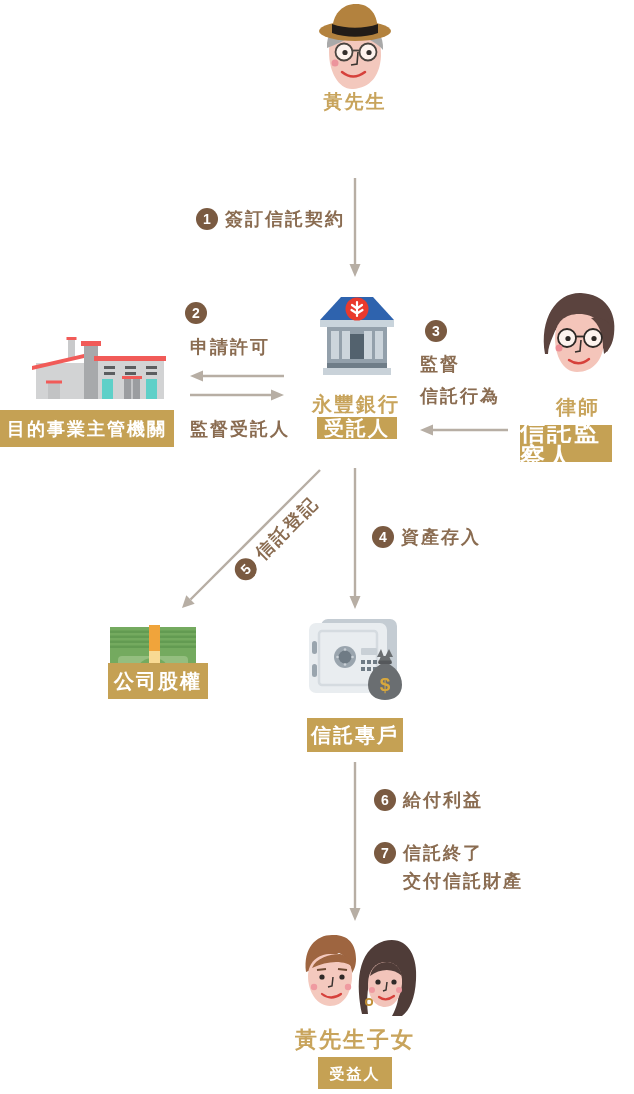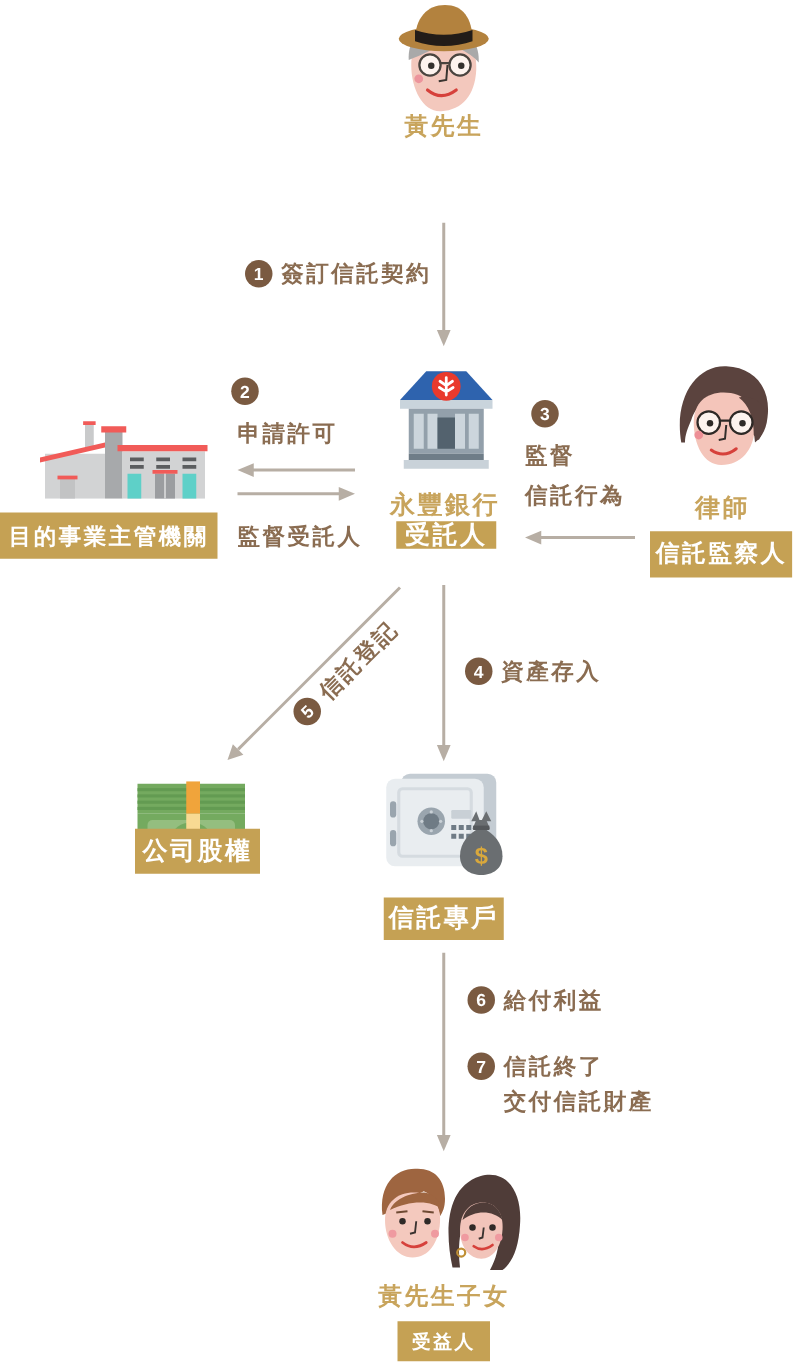--- a/index.html
+++ b/index.html
@@ -134,21 +134,21 @@
     <circle cx="36" cy="50" r="9" fill="#FDF3EE" stroke="#2E2926" stroke-width="1.8"></circle>
     <circle cx="62" cy="50" r="9" fill="#FDF3EE" stroke="#2E2926" stroke-width="1.8"></circle>
     <line x1="45" y1="48.5" x2="53" y2="48.5" stroke="#2E2926" stroke-width="1.8"></line>
     <circle cx="37" cy="50.5" r="2.6" fill="#2E2926"></circle>
     <circle cx="63" cy="50.5" r="2.6" fill="#2E2926"></circle>
     <circle cx="28" cy="60" r="3.5" fill="#ED8F96"></circle>
     <path d="M50,52 L49,63 L44,64" fill="none" stroke="#332E2B" stroke-width="1.6"></path>
     <path d="M38,72 Q48,79 58,71" fill="none" stroke="#D6413B" stroke-width="2.4" stroke-linecap="round"></path>
   </svg>
   <div class="abs gold-name" style="left:538px;top:396px;width:80px;font-size:20px">律師</div>
-  <div class="abs gold-box" style="left:520px;top:425px;width:114px;height:37px;font-size:19px">信託監察人</div>
+  <div class="abs gold-box" style="left:520px;top:425px;width:92px;height:37px;font-size:25px">信託監察人</div>
 
   <div class="abs badge" style="left:425px;top:320px">3</div>
   <div class="abs step-label" style="left:420px;top:355px">監督</div>
   <div class="abs step-label" style="left:420px;top:387px">信託行為</div>
 
   <div class="abs step-row" style="left:372px;top:526px">
     <span class="badge">4</span>
     <span class="step-label">資產存入</span>
   </div>
 
@@ -235,16 +235,16 @@
     <path d="M82,56 C82,42 90,34 100,34 C110,34 117,42 116,56 C115,70 108,79 99,79 C90,79 82,70 82,56 Z" fill="#F2C4BA"></path>
     <path d="M84,48 C86,38 94,34 101,34 C108,34 114,39 116,48 C108,40 94,40 84,48 Z" fill="#4F3C38"></path>
     <circle cx="92" cy="54" r="2.6" fill="#2F2A28"></circle>
       <circle cx="108" cy="54" r="2.6" fill="#2F2A28"></circle>
     <circle cx="86" cy="62" r="3" fill="#EF9AA0"></circle>
       <circle cx="113" cy="62" r="3" fill="#EF9AA0"></circle>
     <path d="M101,54 L100,62 L97,63" fill="none" stroke="#3A3330" stroke-width="1.5"></path>
     <path d="M93,69 Q100,74 108,68" fill="none" stroke="#D6413B" stroke-width="2.2" stroke-linecap="round"></path>
     <circle cx="83" cy="74" r="3.2" fill="none" stroke="#C08F35" stroke-width="1.8"></circle>
   </svg>
-  <div class="abs gold-name" style="left:295px;top:1028px;width:120px;font-size:19px">黃先生子女</div>
+  <div class="abs gold-name" style="left:295px;top:1028px;width:120px;font-size:22px">黃先生子女</div>
   <div class="abs gold-box" style="left:318px;top:1057px;width:74px;height:32px;font-size:15px">受益人</div>
 
 </div>
 
 </body></html>

